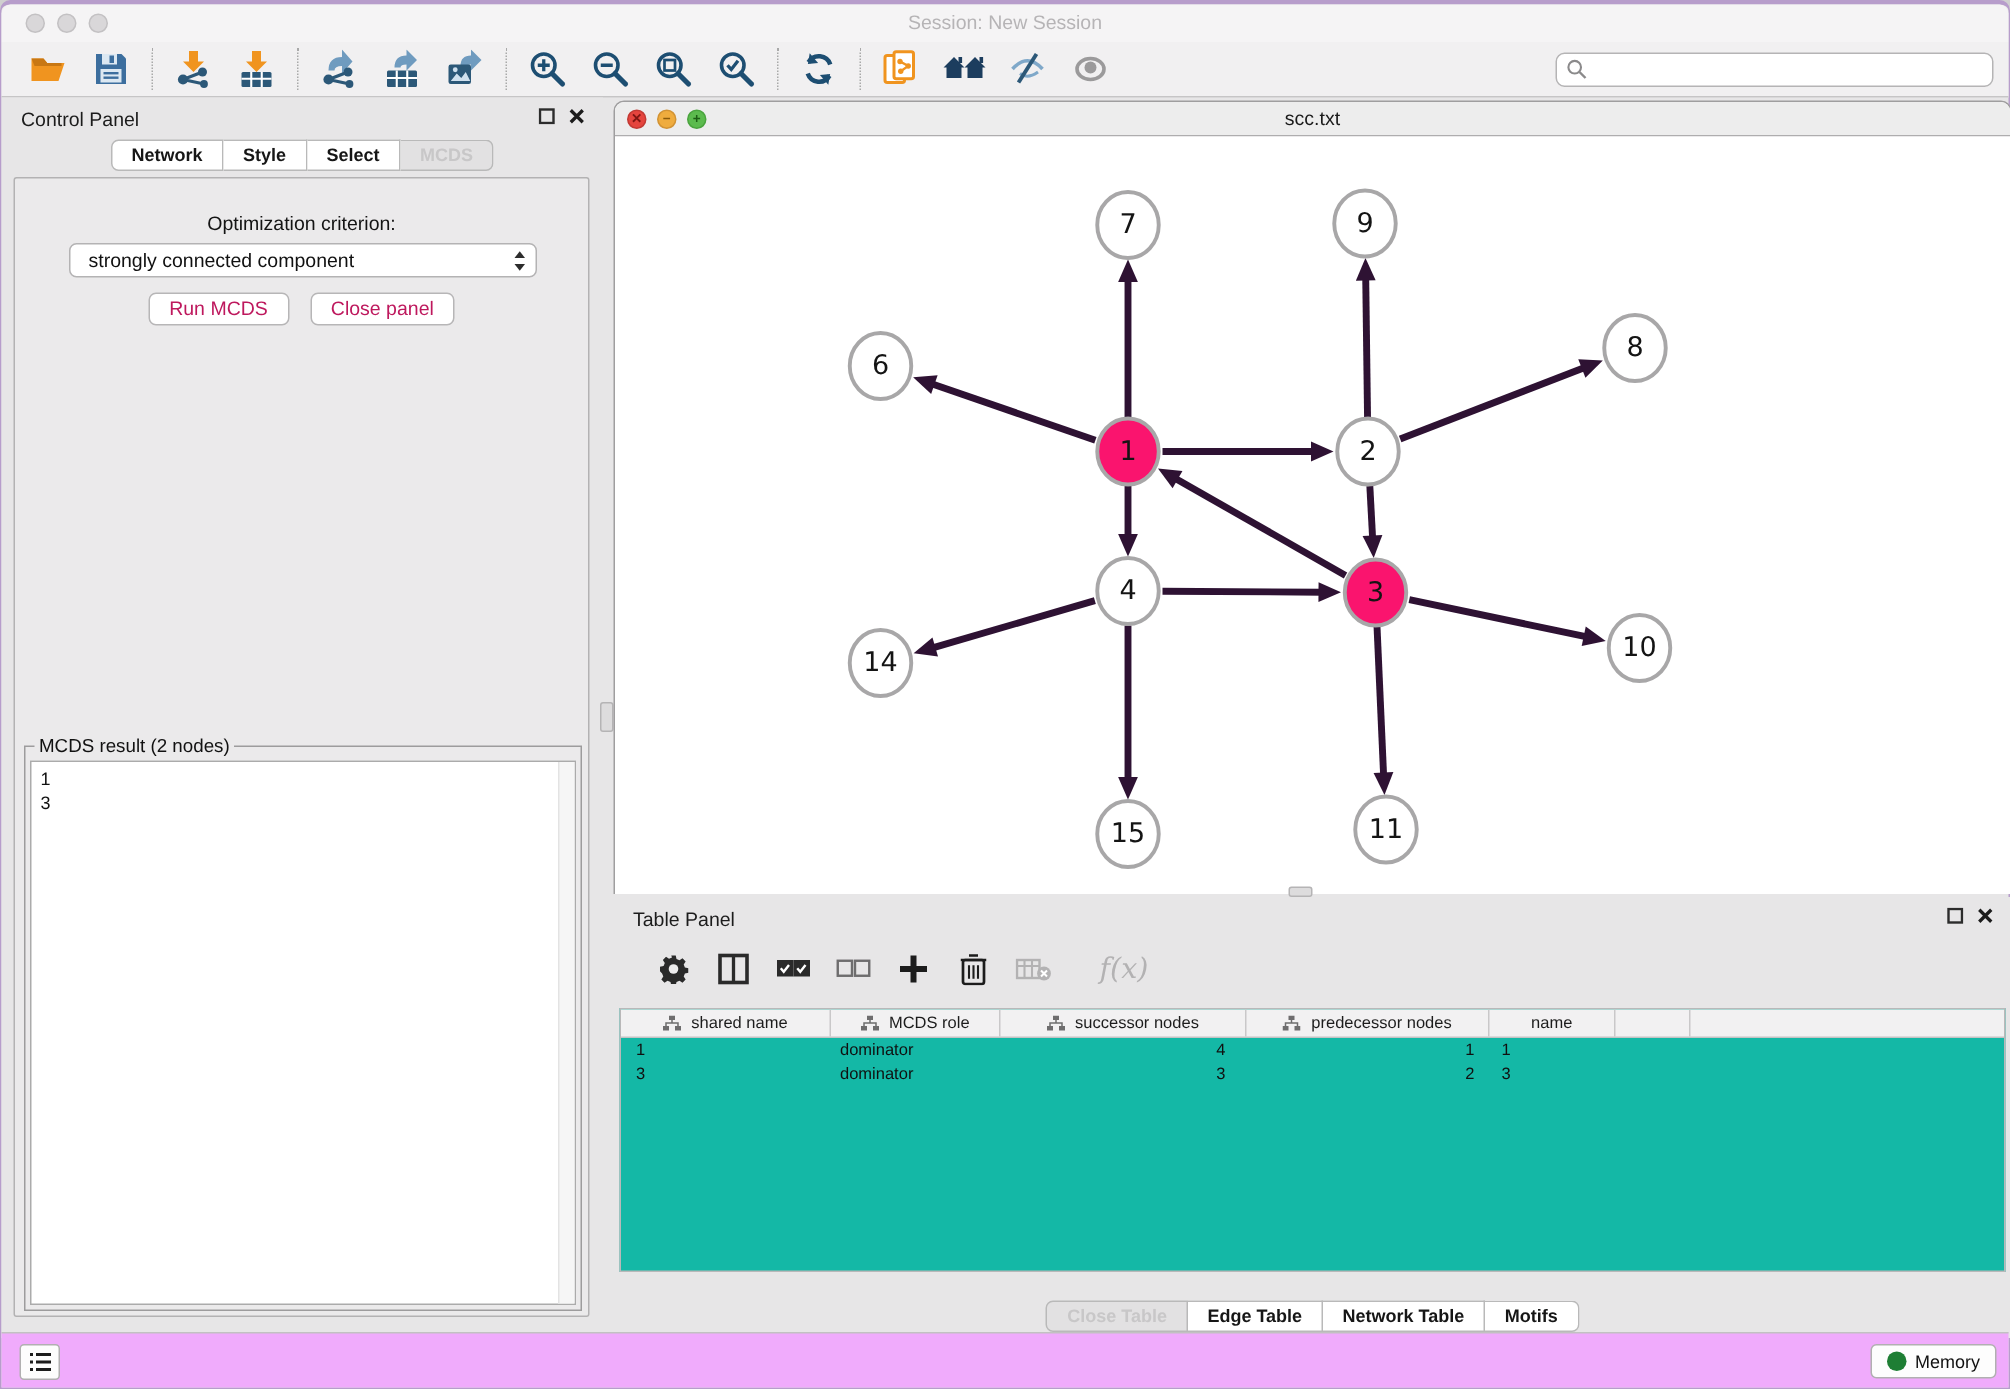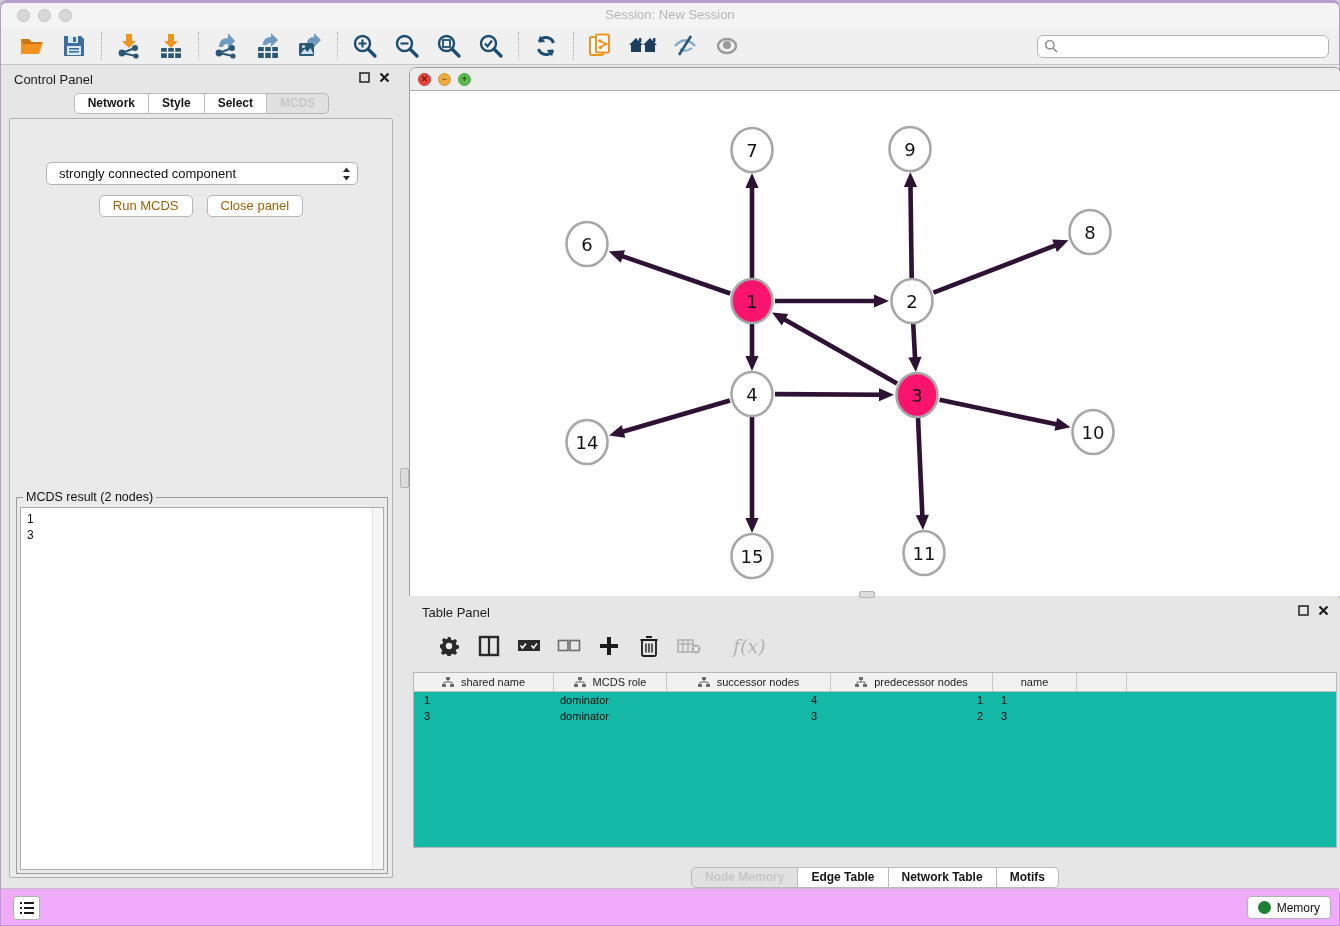--- a/index.html
+++ b/index.html
@@ -25,21 +25,21 @@
   .tabrow{display:flex;justify-content:center;}
   .tab{background:#fff;border:1px solid #b9b9b9;border-left:none;height:21px;line-height:19px;padding:0 13px;font-size:12px;font-weight:700;color:#161616;}
   .tab:first-child{border-left:1px solid #b9b9b9;border-radius:5px 0 0 5px;}
   .tab:last-child{border-radius:0 5px 5px 0;}
   .tab.selected{background:#e2e1e2;color:#c8c7c8;}
   #cp-content{position:absolute;left:8px;top:53px;width:384px;height:760px;background:#ebeaeb;border:1px solid #b3b2b3;border-radius:2px;}
   #opt-label{position:absolute;left:0;right:0;top:22px;text-align:center;font-size:13px;color:#141414;}
   #criterion-select{position:absolute;left:36px;top:43px;width:312px;height:23px;background:#fff;border:1px solid #b4b3b4;border-radius:5px;display:flex;align-items:center;font-size:13px;color:#111;padding-left:12px;}
   #criterion-select .chev{margin-left:auto;margin-right:6px;}
   #cp-buttons{position:absolute;left:0;right:0;top:76px;display:flex;justify-content:center;gap:14px;}
-  .btn{background:#fff;border:1px solid #b7b6b7;border-radius:5px;height:22px;line-height:20px;font-size:13px;font-weight:500;color:#a16207;padding:0 13px;}
+  .btn{background:#fff;border:1px solid #b7b6b7;border-radius:5px;height:22px;line-height:20px;font-size:13px;font-weight:500;color:#be185d;padding:0 13px;}
   #mcds-result{position:absolute;left:6px;top:378px;width:372px;height:377px;border:1px solid #9d9c9d;padding-left:10px;}
   #mcds-result-legend{position:absolute;left:6px;top:-8px;background:#ebeaeb;padding:0 3px;font-size:12.5px;color:#111;}
   #mcds-result-area{position:absolute;left:3px;right:3px;top:9px;bottom:3px;background:#fff;border:1px solid #ababab;}
   #mcds-result-text{position:absolute;left:6px;top:3px;font-size:12px;line-height:16px;color:#111;white-space:pre;}
   #mcds-scroll{position:absolute;right:0;top:0;bottom:0;width:11px;background:#f6f6f6;border-left:1px solid #e3e3e3;}
   
   #network-window{position:absolute;left:408px;top:64px;width:932px;height:529px;background:#fff;border:1px solid #9f9e9f;border-radius:7px 7px 0 0;}
   #net-titlebar{position:relative;height:23px;background:#ededed;border-bottom:1px solid #aeadae;border-radius:6px 6px 0 0;}
   .net-tl-group{position:absolute;left:8px;top:5px;display:flex;gap:7px;}
   .ntl{width:13px;height:13px;border-radius:50%;display:flex;align-items:center;justify-content:center;font-size:9px;font-weight:700;line-height:1;}
@@ -243,20 +243,21 @@
           </svg>
       </span>
     </div>
     <div class="tabrow" id="control-tabs">
         <div class="tab">Network</div>
         <div class="tab">Style</div>
         <div class="tab">Select</div>
         <div class="tab selected">MCDS</div>
       </div>
     <div id="cp-content">
+      <div id="opt-label">Optimization criterion:</div>
       <div id="criterion-select">
         <span>strongly connected component</span>
         <span class="chev">
           <svg width="9" height="14" viewBox="0 0 9 14">
               <path d="M4.5 0.5 L8 5 H1z" fill="#2c2c2c"></path>
               <path d="M4.5 13.5 L1 9 H8z" fill="#2c2c2c"></path>
             </svg>
         </span>
       </div>
       <div id="cp-buttons">
@@ -276,20 +277,21 @@
 
   <div id="v-grip"></div>
 
   <div id="network-window">
     <div id="net-titlebar">
       <span class="net-tl-group">
         <span class="ntl red">✕</span>
         <span class="ntl yellow">−</span>
         <span class="ntl green">+</span>
       </span>
+      <span id="net-title">scc.txt</span>
     </div>
     <svg id="network-canvas" viewBox="0 0 930 504">
         <g>
           <line x1="342" y1="186" x2="342" y2="93" stroke="#2e1233" stroke-width="4.6"></line>
           <polygon points="342,81 348.6,96 335.4,96" fill="#2e1233"></polygon>
         </g>
         <g>
           <line x1="320.2606252742353" y1="201.4900341856449" x2="210.0816571913811" y2="163.42820884793164" stroke="#2e1233" stroke-width="4.6"></line>
           <polygon points="198.73937472576472,159.5099658143551 215.0722614762523,158.16951425023677 210.7621941393181,170.6460249624148" fill="#2e1233"></polygon>
         </g>
@@ -513,21 +515,21 @@
           <div class="tr">
             <div class="td" style="width: 140px; text-align: left; padding-left: 10px;">3</div>
             <div class="td" style="width: 113px; text-align: left; padding-left: 6px;">dominator</div>
             <div class="td" style="width: 164px; text-align: right; padding-right: 14px;">3</div>
             <div class="td" style="width: 162px; text-align: right; padding-right: 10px;">2</div>
             <div class="td" style="width: 84px; text-align: left; padding-left: 8px;">3</div>
           </div>
         </div>
     </div>
     <div class="tabrow" id="tp-tabs">
-        <div class="tab selected">Node Memory</div>
+        <div class="tab selected">Close Table</div>
         <div class="tab">Edge Table</div>
         <div class="tab">Network Table</div>
         <div class="tab">Motifs</div>
       </div>
   </div>
 
   <div id="statusbar">
     <span id="list-button">
       <svg width="16" height="14" viewBox="0 0 16 14">
           <g fill="#1c1c1c">

